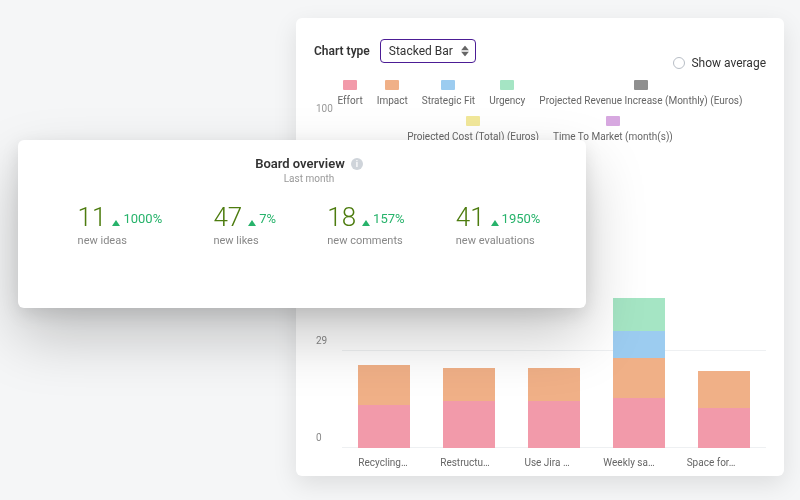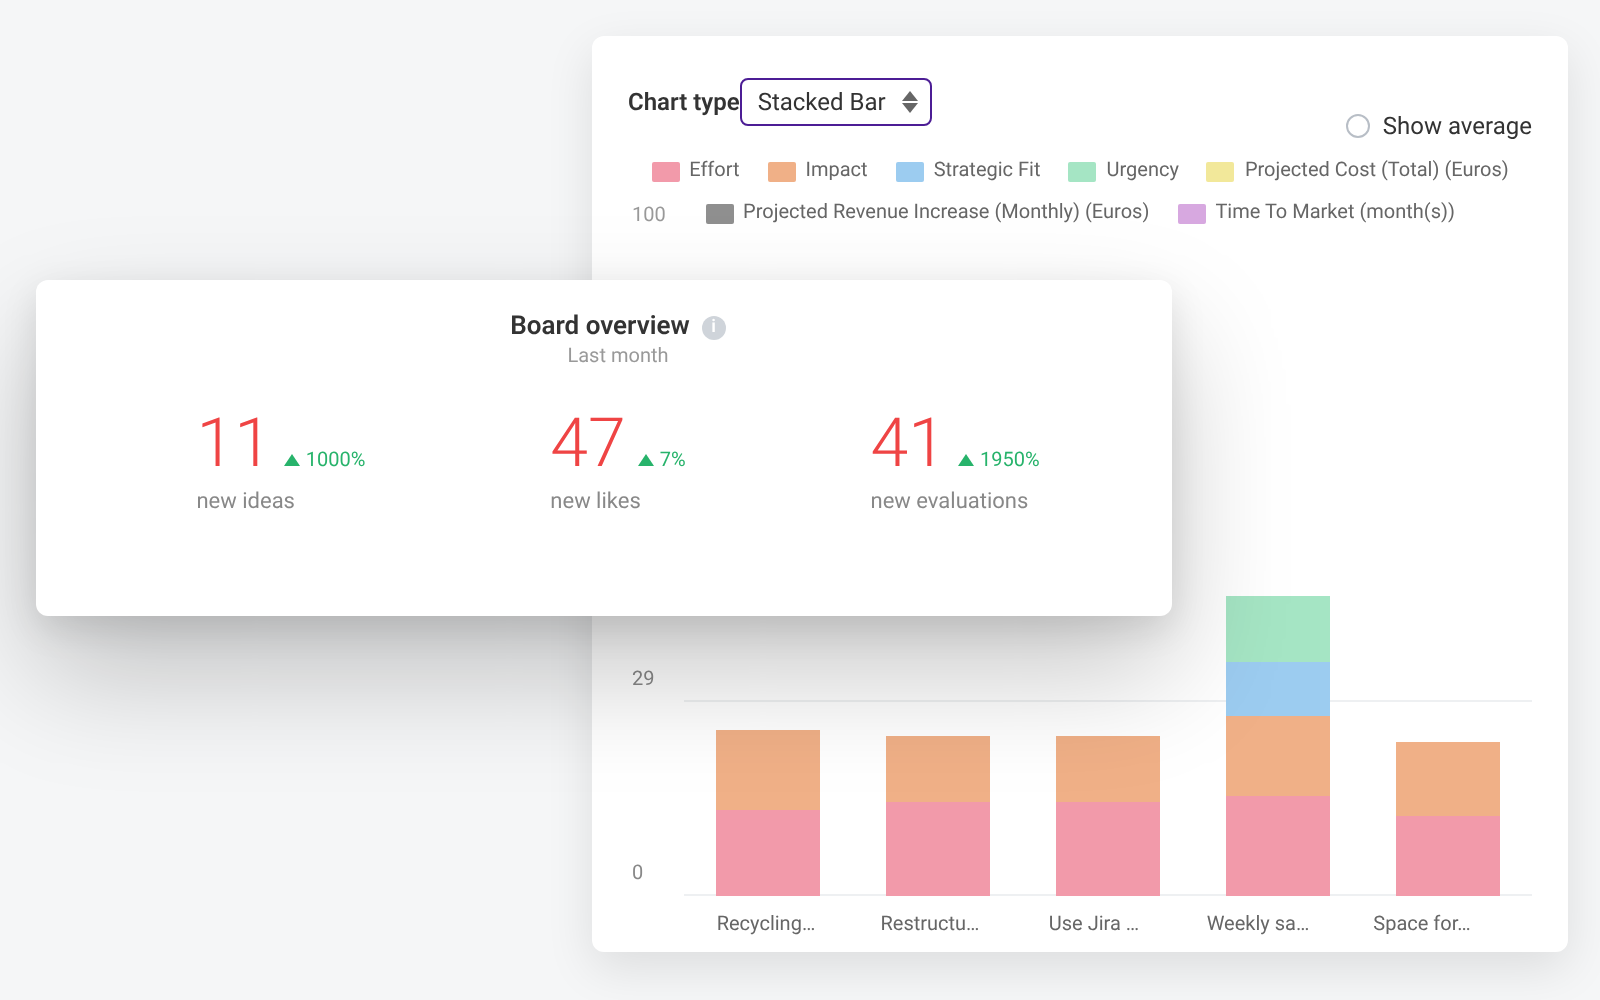--- a/index.html
+++ b/index.html
@@ -24,21 +24,21 @@
     border-radius: 6px;
     box-shadow: 0 8px 24px rgba(0,0,0,0.10);
     padding: 14px 18px 12px 18px;
   }
   .controls-row {
     display: flex;
     align-items: center;
     justify-content: space-between;
     margin-bottom: 10px;
   }
-  .controls-left { display: flex; align-items: center; }
+  .controls-left { display: flex; align-items: center; gap: 10px; }
   .chart-type-label { font-weight: 600; font-size: 12px; }
   .select {
     border: 1px solid #4c1d95;
     border-radius: 4px;
     padding: 4px 22px 4px 8px;
     font-size: 12px;
     position: relative;
     background: #fff;
     cursor: pointer;
   }
@@ -59,21 +59,21 @@
   }
   .legend {
     display: flex;
     flex-wrap: wrap;
     justify-content: center;
     gap: 10px 14px;
     font-size: 10px;
     color: #666;
     margin-bottom: 8px;
   }
-  .legend-item { display: flex; align-items: center; gap: 5px; }
+  .legend-item { display: flex; align-items: center; gap: 5px; flex-direction: column; }
   .swatch { width: 14px; height: 10px; border-radius: 1px; }
   .y-label {
     position: absolute;
     left: 6px;
     top: 260px;
     transform: rotate(-90deg);
     transform-origin: left top;
     font-size: 10px;
     color: #888;
   }
@@ -161,29 +161,29 @@
     justify-content: center;
   }
   .overview-sub { font-size: 10px; color: #999; margin-top: 2px; }
   .stats-row {
     display: flex;
     justify-content: space-around;
   }
   .stat { text-align: left; }
   .stat-top { display: flex; align-items: baseline; gap: 6px; }
   .stat-value {
-    font-size: 34px;
+    font-size: 26px;
     font-weight: 300;
-    color: #ef4444;
+    color: #4d7c0f;
   }
   .stat-delta {
     color: #27b36b;
-    font-size: 10px;
+    font-size: 13px;
     display: inline-flex;
-    align-items: center;
+    align-items: flex-end;
     gap: 3px;
   }
   .stat-delta svg { display: block; }
   .stat-label { font-size: 11px; color: #888; margin-top: 2px; }
 </style>
 </head>
 <body>
 
 <div class="analytics-panel">
 
@@ -219,26 +219,26 @@
       </span>
     <span class="legend-item">
         <span class="swatch" style="background:#9cccf0;"></span>
         <span>Strategic Fit</span>
       </span>
     <span class="legend-item">
         <span class="swatch" style="background:#a5e5c4;"></span>
         <span>Urgency</span>
       </span>
     <span class="legend-item">
+        <span class="swatch" style="background:#8f8f8f;"></span>
+        <span>Projected Revenue Increase (Monthly) (Euros)</span>
+      </span>
+    <span class="legend-item">
         <span class="swatch" style="background:#f2e89a;"></span>
         <span>Projected Cost (Total) (Euros)</span>
-      </span>
-    <span class="legend-item">
-        <span class="swatch" style="background:#8f8f8f;"></span>
-        <span>Projected Revenue Increase (Monthly) (Euros)</span>
       </span>
     <span class="legend-item">
         <span class="swatch" style="background:#d7a8e0;"></span>
         <span>Time To Market (month(s))</span>
       </span>
   </div>
 
   <span class="top-tick">100</span>
 
   <span class="y-label">Norm…</span>
@@ -322,20 +322,32 @@
             <svg width="8" height="6" viewBox="0 0 8 6">
               <path d="M0 6 L4 0 L8 6 Z" fill="#27b36b"></path>
             </svg>
             <span>7%</span>
           </span>
       </div>
       <div class="stat-label">new likes</div>
     </div>
     <div class="stat">
       <div class="stat-top">
+        <span class="stat-value">18</span>
+        <span class="stat-delta">
+            <svg width="8" height="6" viewBox="0 0 8 6">
+              <path d="M0 6 L4 0 L8 6 Z" fill="#27b36b"></path>
+            </svg>
+            <span>157%</span>
+          </span>
+      </div>
+      <div class="stat-label">new comments</div>
+    </div>
+    <div class="stat">
+      <div class="stat-top">
         <span class="stat-value">41</span>
         <span class="stat-delta">
             <svg width="8" height="6" viewBox="0 0 8 6">
               <path d="M0 6 L4 0 L8 6 Z" fill="#27b36b"></path>
             </svg>
             <span>1950%</span>
           </span>
       </div>
       <div class="stat-label">new evaluations</div>
     </div>

